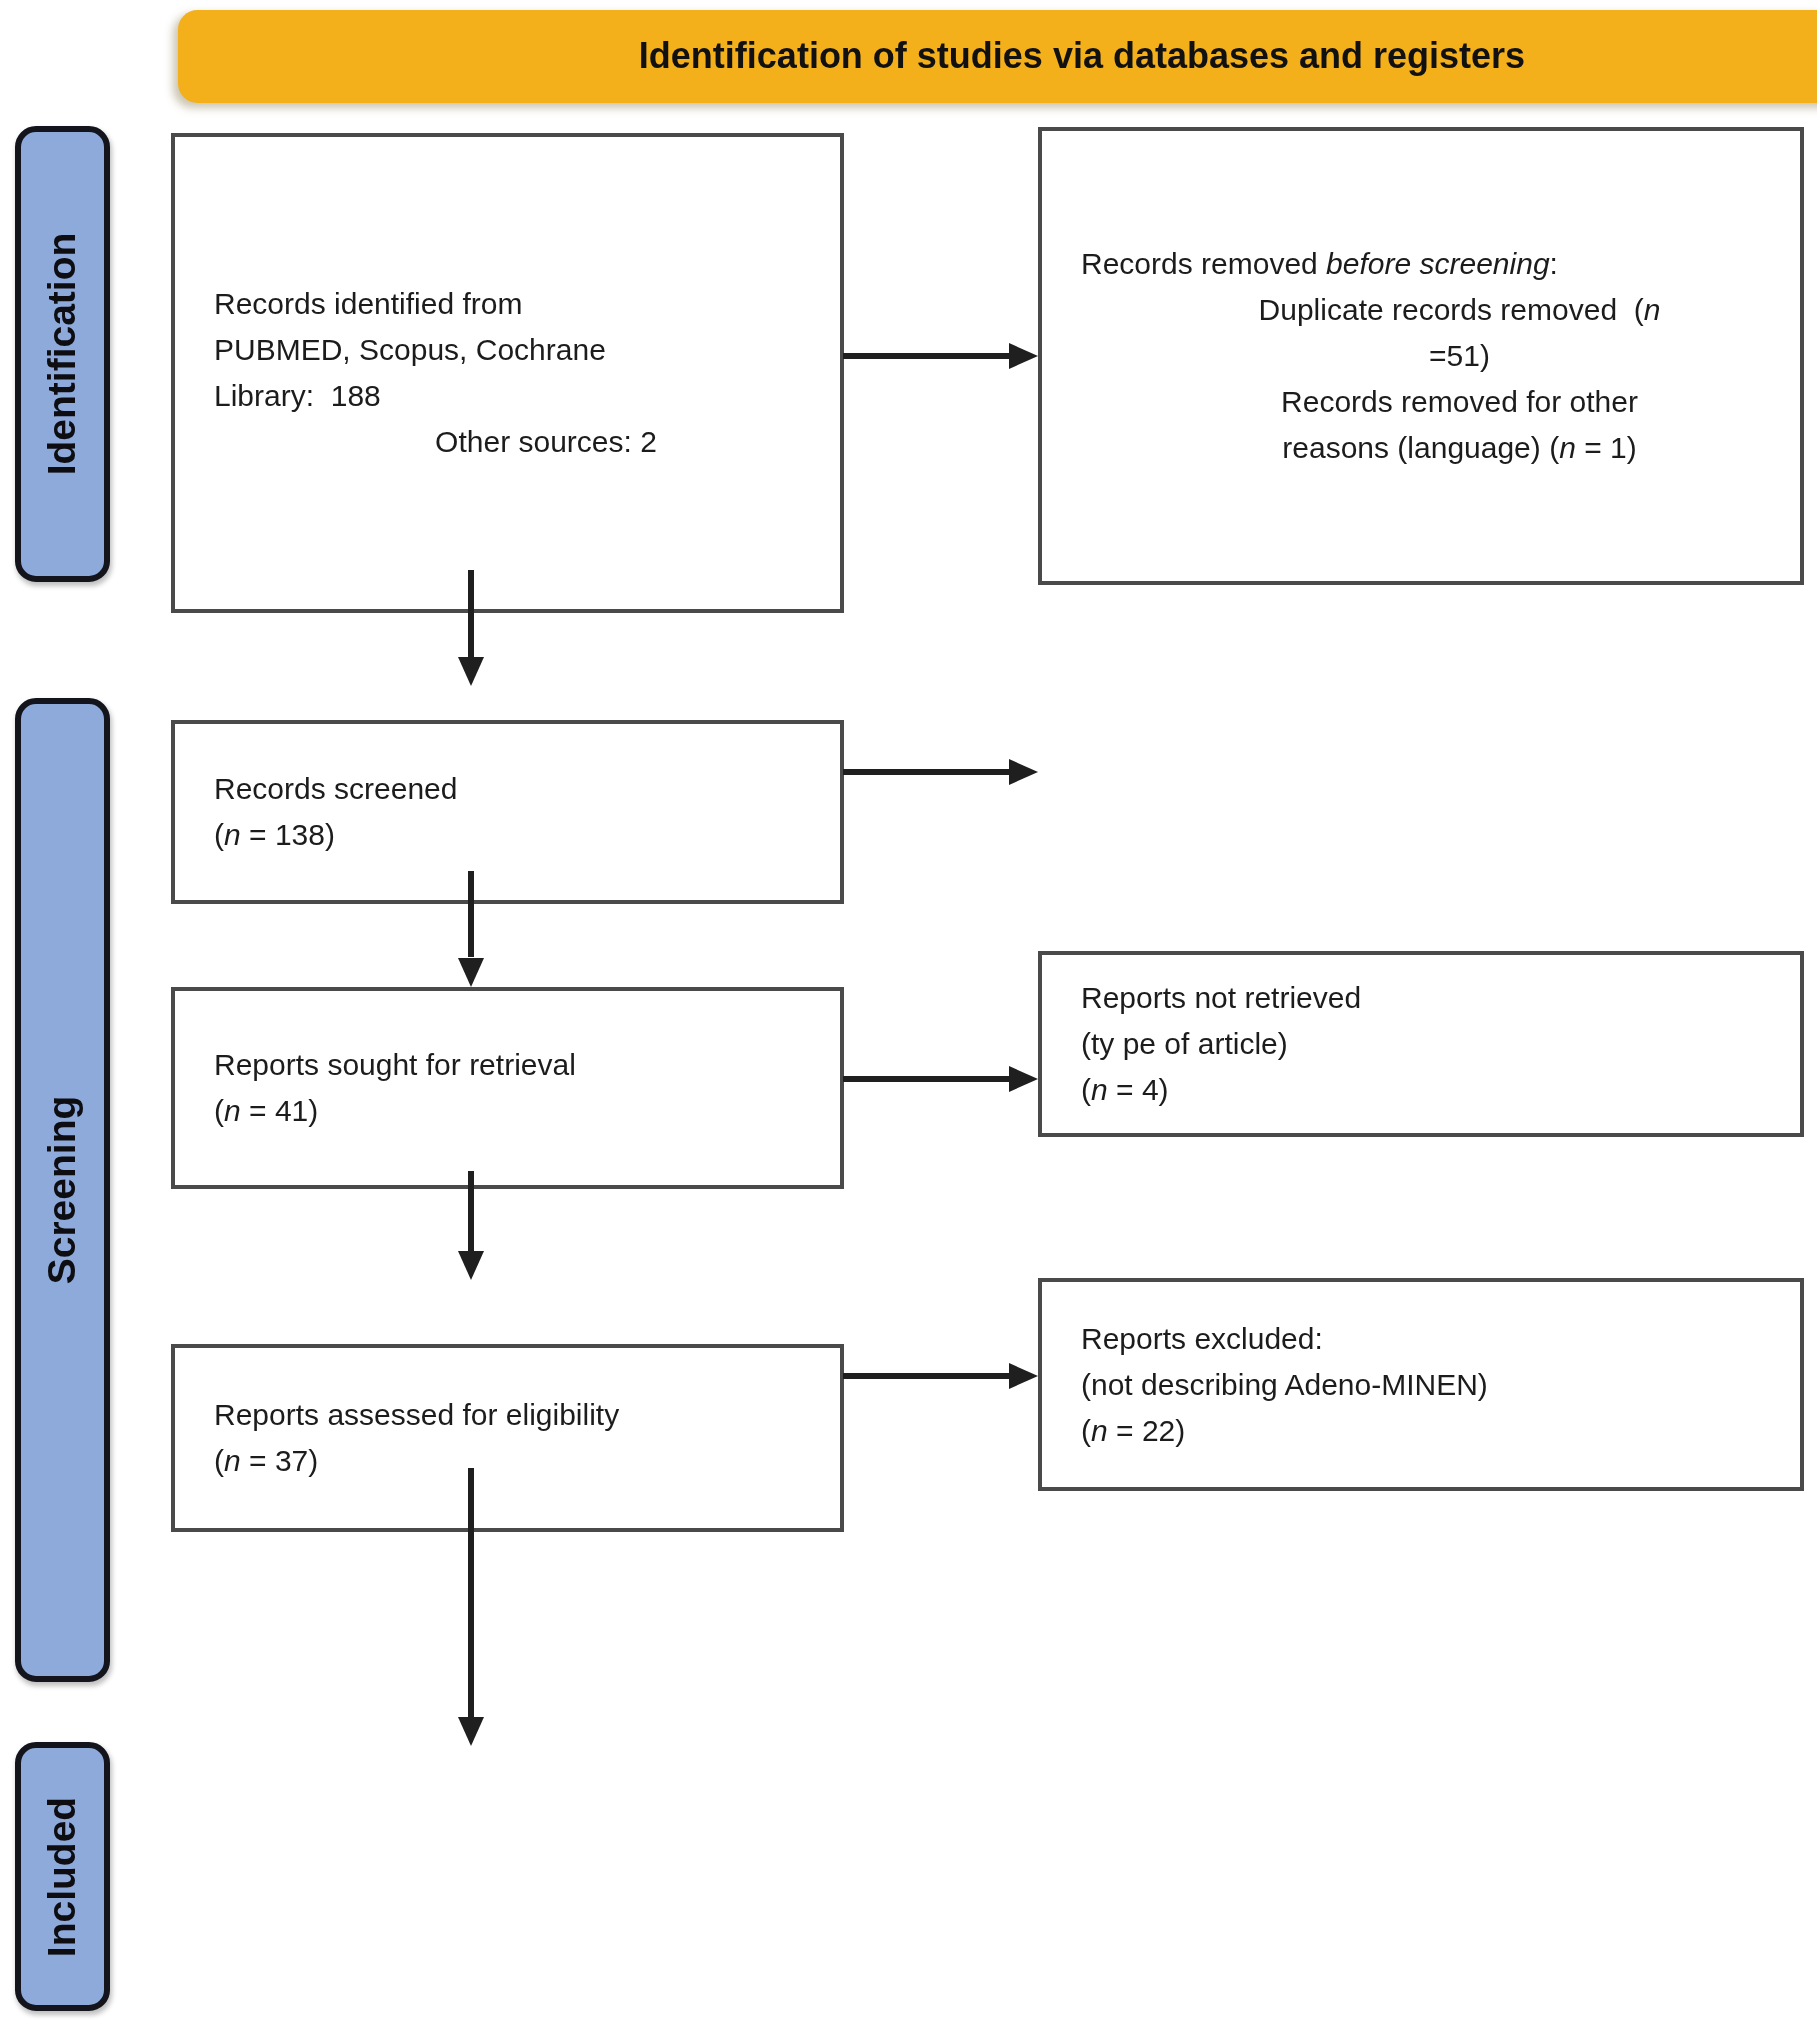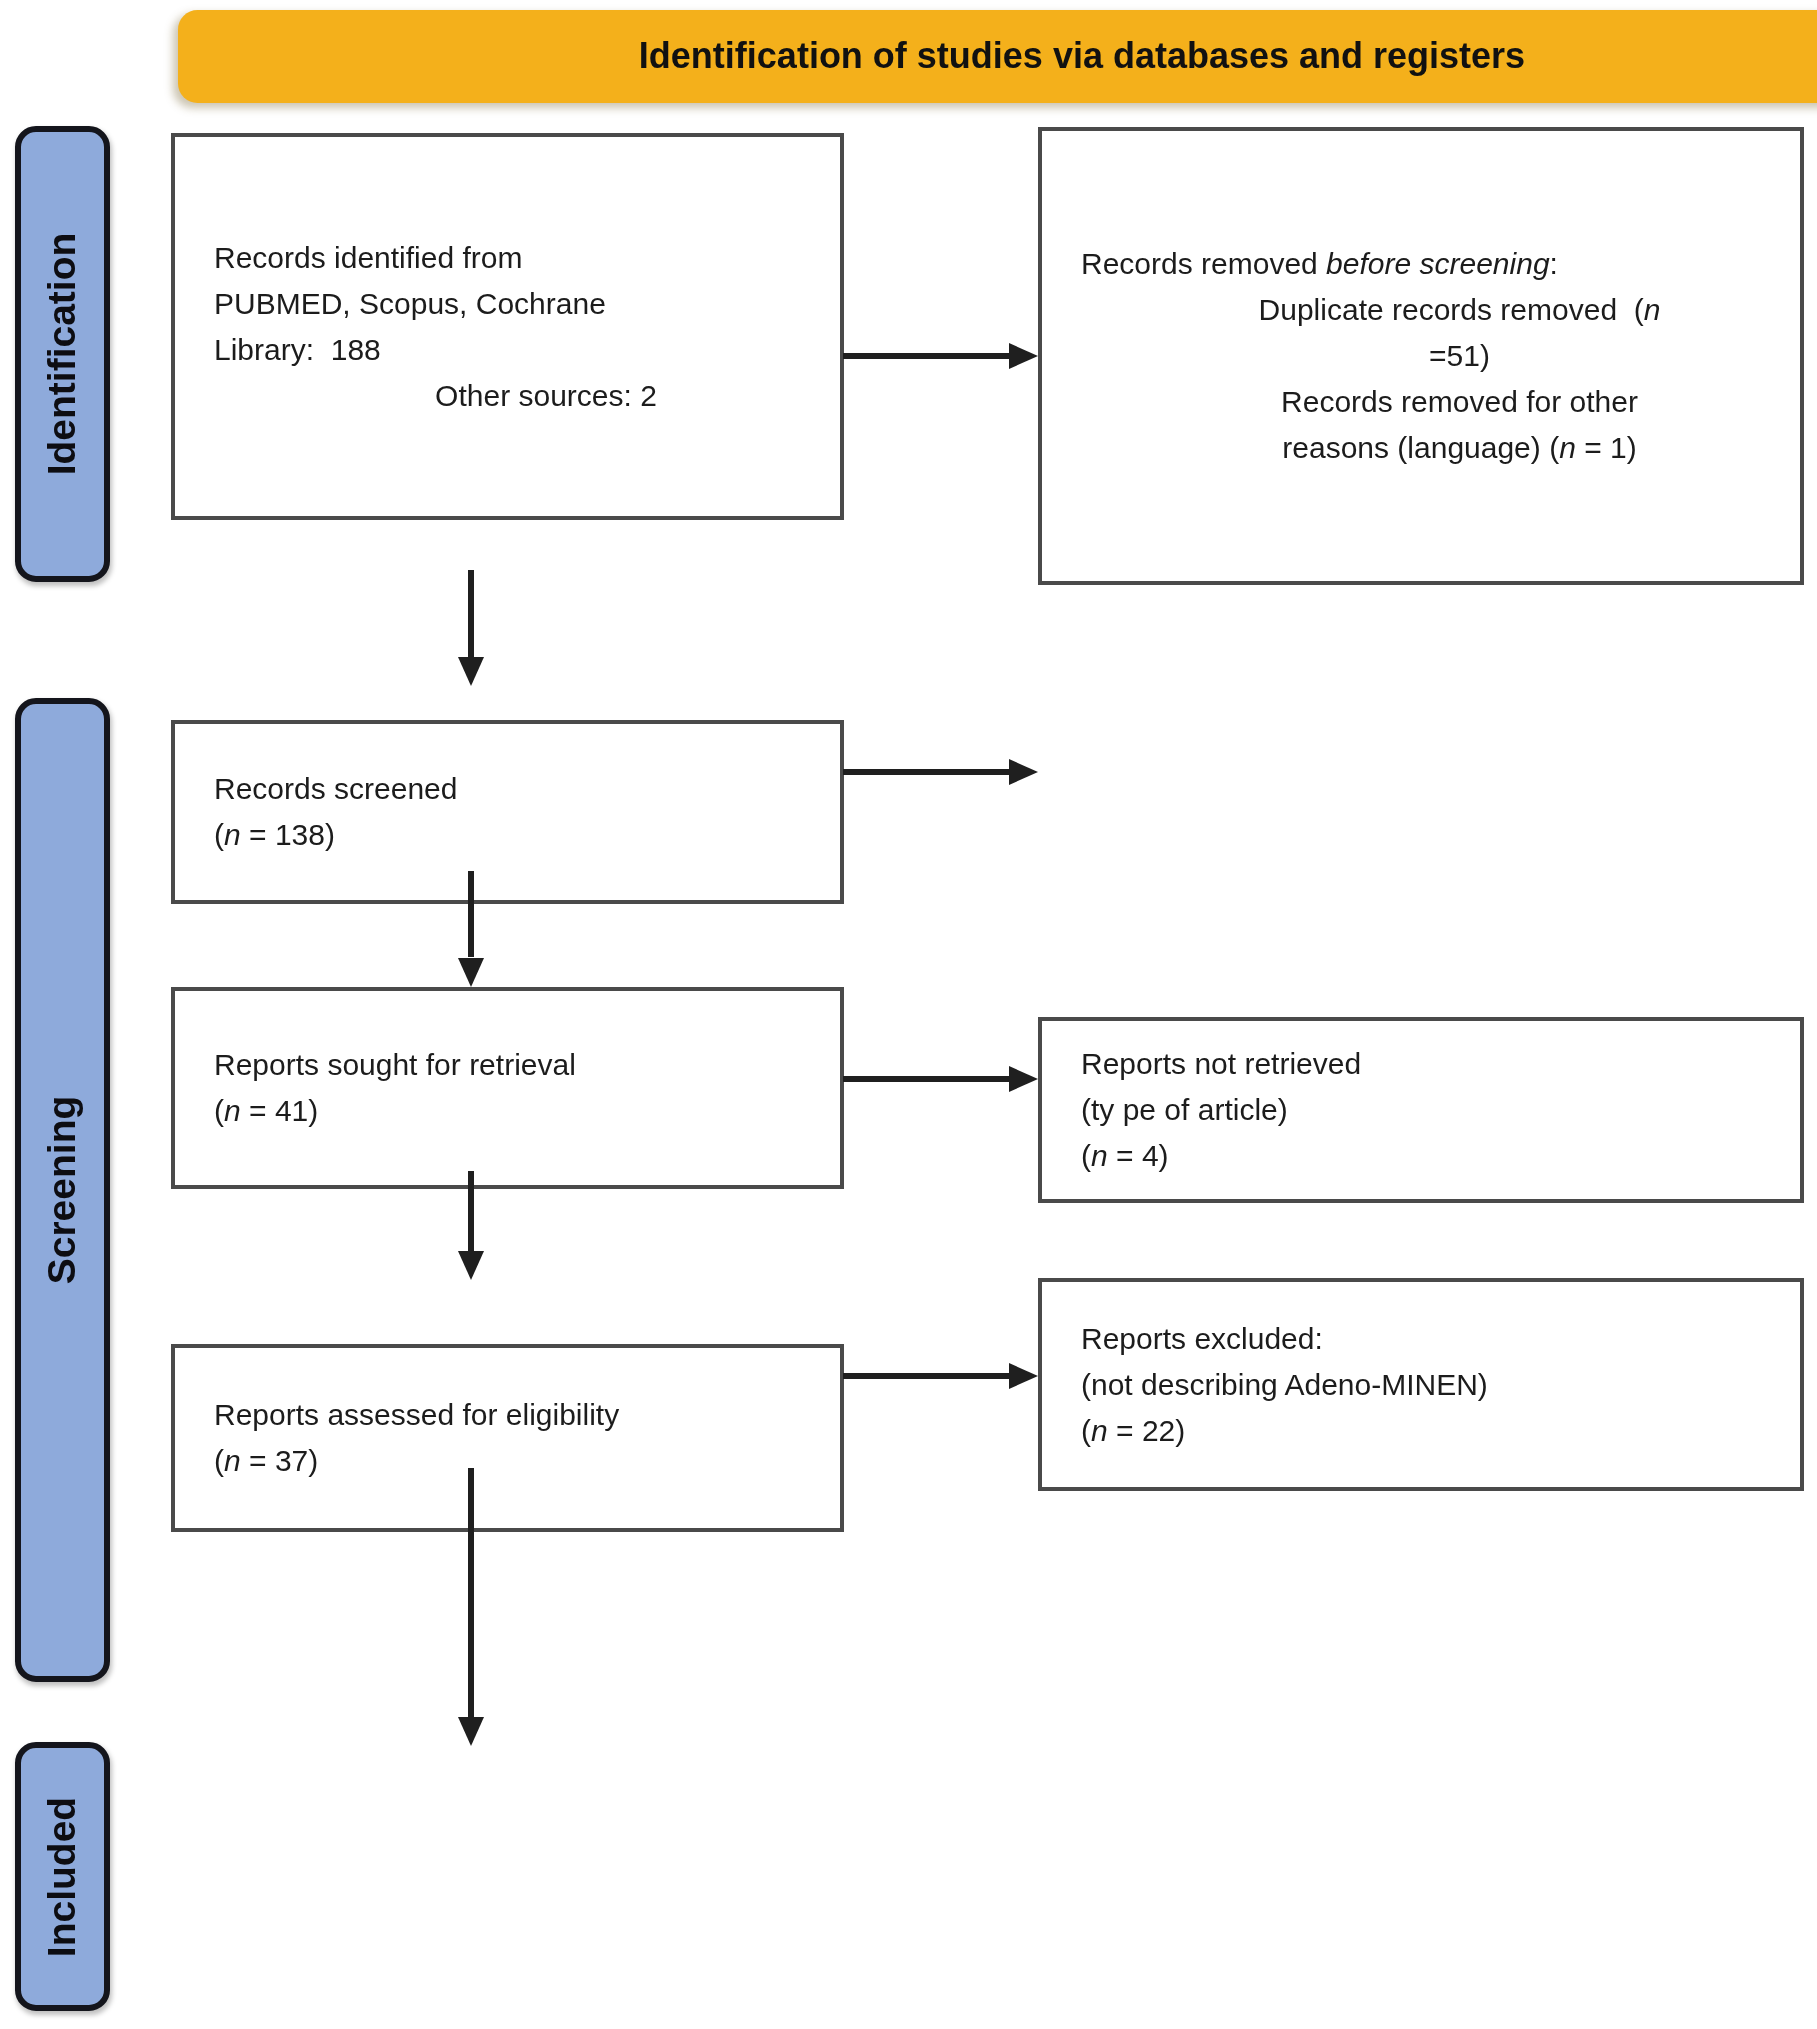--- a/index.html
+++ b/index.html
@@ -34,28 +34,28 @@
   #stage-included{top:1742px;height:269px;}
   
   .flowbox{
     position:absolute;background:#ffffff;box-sizing:border-box;
     border:4.1px solid var(--box-border,#4a4a4a);
     display:flex;flex-direction:column;justify-content:center;
     padding:9.8px 29px 9.8px 39px;font-size:30px;line-height:46px;
   }
   .col1{left:171px;width:673px;}
   .col2{left:1038px;width:766px;}
-  #box-records-identified{top:133px;height:387px;}
+  #box-records-identified{top:133px;height:480px;}
   #box-records-screened{top:688px;height:184px;margin-top:32px;}
   #box-reports-sought{top:987px;height:202px;}
   #box-reports-assessed{top:1344px;height:188px;}
   #box-studies-included{top:1747px;height:265px;}
   #box-records-removed{top:127px;height:458px;}
   #box-records-excluded{top:629px;height:279px;}
-  #box-reports-not-retrieved{top:1017px;height:186px;}
+  #box-reports-not-retrieved{top:951px;height:186px;}
   #box-reports-excluded{top:1278px;height:213px;}
   .flowbox .line{white-space:pre;}
   .flowbox .line.indent{padding-left:67px;text-align:center;}
   .it{font-style:italic;}
   
   .arrow{position:absolute;inset:0;pointer-events:none;}
   .hline{position:absolute;height:5.7px;background:var(--arrow-color,#1f1f1f);}
   .vline{position:absolute;width:5.7px;background:var(--arrow-color,#1f1f1f);}
   .head-right{
     position:absolute;width:0;height:0;

